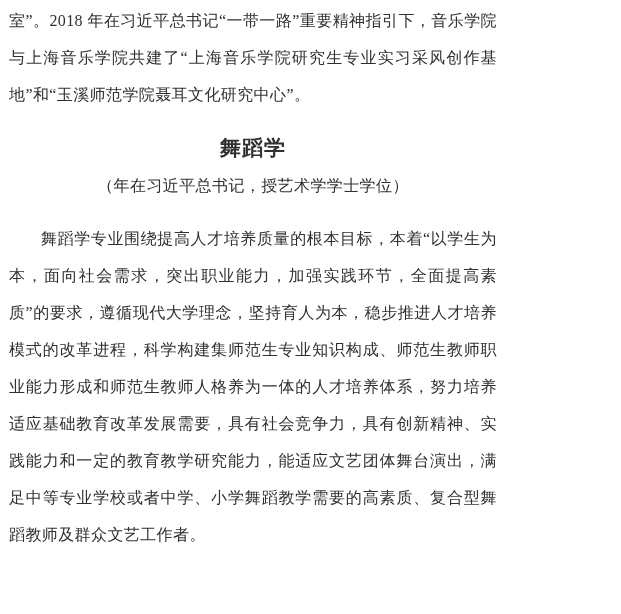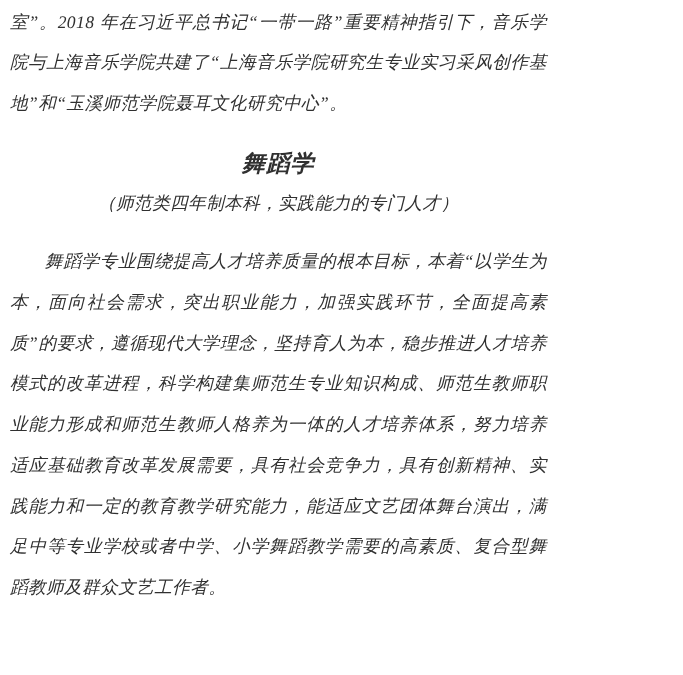--- a/index.html
+++ b/index.html
@@ -12,21 +12,20 @@
     width: 506px;
     height: 614px;
     box-sizing: border-box;
     padding: 2px 9px 0 9px;
     overflow: hidden;
     background: #ffffff;
     color: #303030;
     font-family: "Liberation Serif", "DejaVu Serif", serif;
     font-size: 16px;
     line-height: 37px;
-    font-style: italic;
   }
   .body-par {
     margin: 0;
     text-align: justify;
     text-justify: inter-character;
     letter-spacing: 0.4px;
   }
   .body-par.indent {
     text-indent: 2em;
   }
@@ -51,17 +50,17 @@
 </head>
 <body>
 
 <div class="page">
 
   <p class="body-par">室”。2018 年在习近平总书记“一带一路”重要精神指引下，音乐学院与上海音乐学院共建了“上海音乐学院研究生专业实习采风创作基地”和“玉溪师范学院聂耳文化研究中心”。</p>
 
 
   <h2 class="heading">舞蹈学</h2>
 
-  <p class="subtitle">（师范类四年制本科，实践能力的专门人才）</p>
+  <p class="subtitle">（年在习近平总书记，授艺术学学士学位）</p>
 
   <p class="body-par indent">舞蹈学专业围绕提高人才培养质量的根本目标，本着“以学生为本，面向社会需求，突出职业能力，加强实践环节，全面提高素质”的要求，遵循现代大学理念，坚持育人为本，稳步推进人才培养模式的改革进程，科学构建集师范生专业知识构成、师范生教师职业能力形成和师范生教师人格养为一体的人才培养体系，努力培养适应基础教育改革发展需要，具有社会竞争力，具有创新精神、实践能力和一定的教育教学研究能力，能适应文艺团体舞台演出，满足中等专业学校或者中学、小学舞蹈教学需要的高素质、复合型舞蹈教师及群众文艺工作者。</p>
 
 </div>
 
 </body></html>

